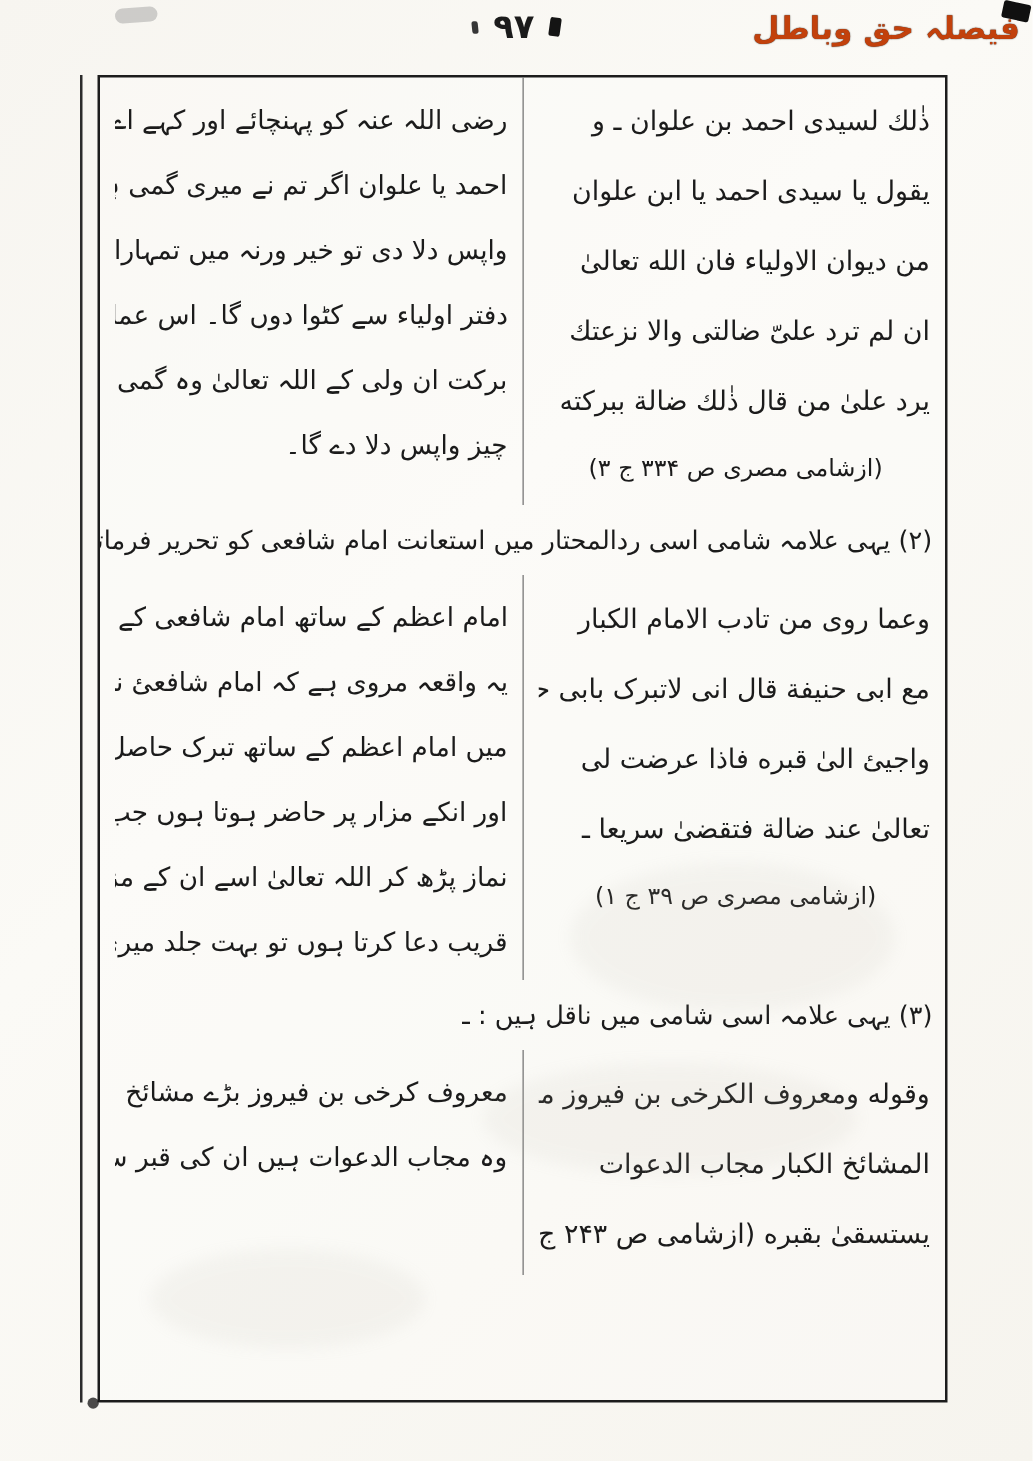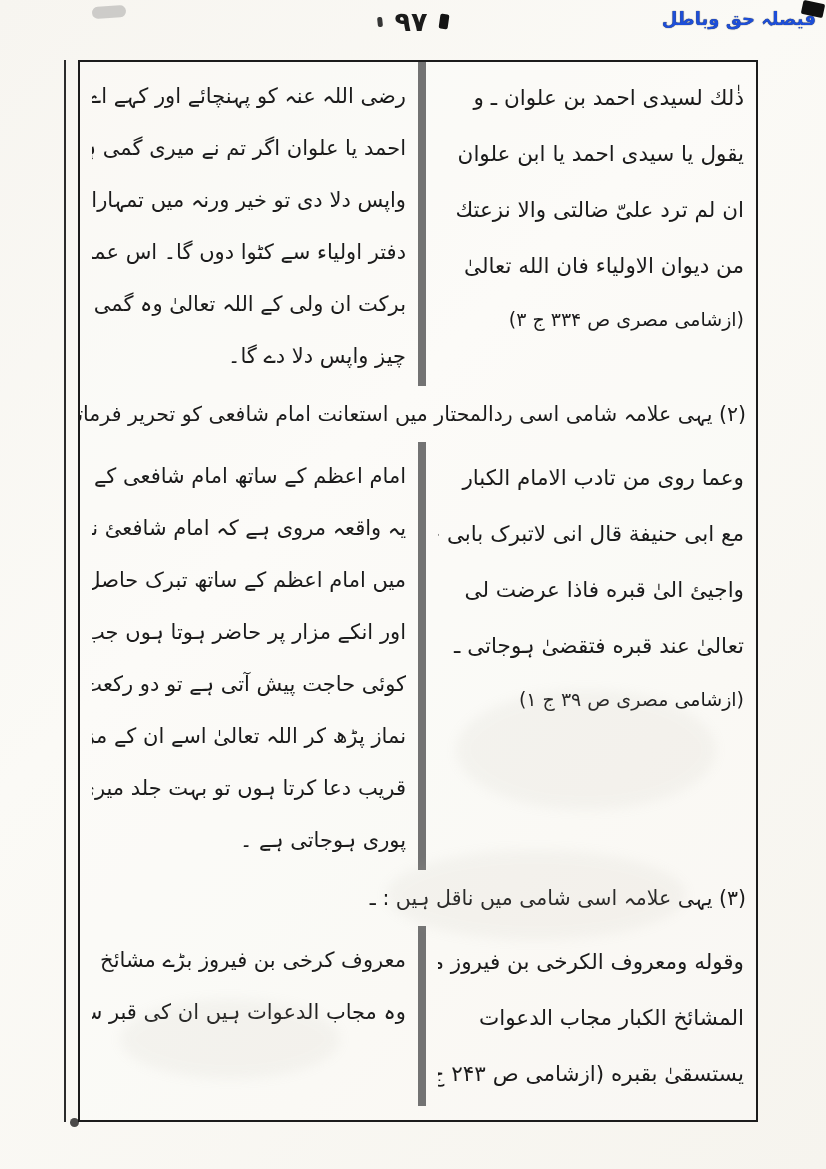--- a/index.html
+++ b/index.html
@@ -14,44 +14,44 @@
   .page-number-wrap{
     position:absolute;left:50%;top:6px;transform:translateX(-50%);
     display:flex;align-items:center;gap:12px;direction:rtl;
   }
   .page-number{font-size:27px;font-weight:bold;letter-spacing:2px;}
   .mark{display:inline-block;background:#141414;border-radius:2px;}
   .mark-left{width:9px;height:15px;transform:rotate(8deg);}
   .mark-right{width:5px;height:10px;opacity:.85;transform:rotate(-6deg);}
   .book-title{
     position:absolute;right:10px;top:8px;direction:rtl;
-    font-size:18px;font-weight:bold;color:#1d4ed8;
+    font-size:25px;font-weight:bold;color:#c2410c;
     text-shadow:0 0 1px #111;
   }
   
   .outer-left-line{
     position:absolute;left:64px;top:60px;height:1062px;width:0;
     border-left:2px solid #2c2c2c;
   }
   .frame{
     position:absolute;left:78px;top:60px;width:680px;height:1062px;
     border:2px solid #1c1c1c;box-sizing:border-box;
     background:rgba(255,255,255,0.25);
   }
   
   .section{display:flex;direction:ltr;align-items:stretch;}
   .col{width:50%;box-sizing:border-box;direction:rtl;text-align:right;padding:8px 12px 4px 12px;}
-  .col-right{border-left:8px solid #737373;}
+  .col-right{border-left:1px solid #737373;}
   .line{
     font-size:21px;line-height:52px;white-space:nowrap;
     overflow:hidden;
   }
   .col-right .line{font-size:21.5px;line-height:56px;}
   .line.citation{
-    text-align:right;font-size:19px;line-height:50px;padding-left:2px;
+    text-align:center;font-size:19px;line-height:50px;padding-left:2px;
   }
   .span-line{
     direction:rtl;text-align:right;
     padding:6px 10px 6px 14px;font-size:20.5px;line-height:44px;
     white-space:nowrap;overflow:hidden;
   }
   
   .art{position:absolute;background:#101010;}
   .art-tr{right:2px;top:2px;width:22px;height:14px;border-radius:2px;transform:rotate(12deg);}
   .art-tl{left:92px;top:6px;width:34px;height:12px;background:#9a9a9a;opacity:.45;border-radius:6px;transform:rotate(-4deg);}
@@ -82,44 +82,43 @@
         <div class="line">رضی اللہ عنہ کو پہنچائے اور کہے اے سید</div>
         <div class="line">احمد یا علوان اگر تم نے میری گمی ہوئی چیز</div>
         <div class="line">واپس دلا دی تو خیر ورنہ میں تمہارا نام</div>
         <div class="line">دفتر اولیاء سے کٹوا دوں گا۔ اس عمل سے</div>
         <div class="line">برکت ان ولی کے اللہ تعالیٰ وہ گمی ہوئی</div>
         <div class="line">چیز واپس دلا دے گا۔</div>
       </div>
     <div class="col col-right">
         <div class="line">ذٰلك لسيدى احمد بن علوان ـ و</div>
         <div class="line">يقول يا سيدى احمد يا ابن علوان</div>
+        <div class="line">من ديوان الاولياء فان الله تعالىٰ</div>
         <div class="line">ان لم ترد علىّ ضالتى والا نزعتك</div>
-        <div class="line">من ديوان الاولياء فان الله تعالىٰ</div>
+        <div class="line">يرد علىٰ من قال ذٰلك ضالة ببركته</div>
         <div class="line citation">(ازشامى مصرى ص ۳۳۴ ج ۳)</div>
       </div>
   </div>
 
   <div class="span-line">(۲) یہی علامہ شامی اسی ردالمحتار میں استعانت امام شافعی کو تحریر فرماتے ہیں:</div>
 
   <div class="section">
     <div class="col col-left">
         <div class="line">امام اعظم کے ساتھ امام شافعی کے ادب کا</div>
         <div class="line">یہ واقعہ مروی ہے کہ امام شافعئ نے فرمایا۔</div>
         <div class="line">میں امام اعظم کے ساتھ تبرک حاصل کرتا ہوں</div>
         <div class="line">اور انکے مزار پر حاضر ہوتا ہوں جب مجھ کو</div>
-        <div class="line">کوئی حاجت پیش آتی ہے تو دو رکعت</div>
         <div class="line">نماز پڑھ کر اللہ تعالیٰ اسے ان کے مزار کے</div>
         <div class="line">قریب دعا کرتا ہوں تو بہت جلد میری دعا</div>
-        <div class="line">پوری ہوجاتی ہے ۔</div>
       </div>
     <div class="col col-right">
         <div class="line">وعما روى من تادب الامام الکبار</div>
         <div class="line">مع ابى حنيفة قال انى لاتبرک بابى حنيفة</div>
         <div class="line">واجيئ الىٰ قبره فاذا عرضت لى</div>
-        <div class="line">تعالىٰ عند قبره فتقضىٰ ہوجاتی ـ</div>
+        <div class="line">تعالىٰ عند ضالة فتقضىٰ سريعا ـ</div>
         <div class="line citation">(ازشامى مصرى ص ۳۹ ج ۱)</div>
       </div>
   </div>
 
   <div class="span-line">(۳) یہی علامہ اسی شامی میں ناقل ہیں : ـ</div>
 
   <div class="section">
     <div class="col col-left">
         <div class="line">معروف کرخی بن فیروز بڑے مشائخ سے ہیں</div>
         <div class="line">وہ مجاب الدعوات ہیں ان کی قبر سے</div>

